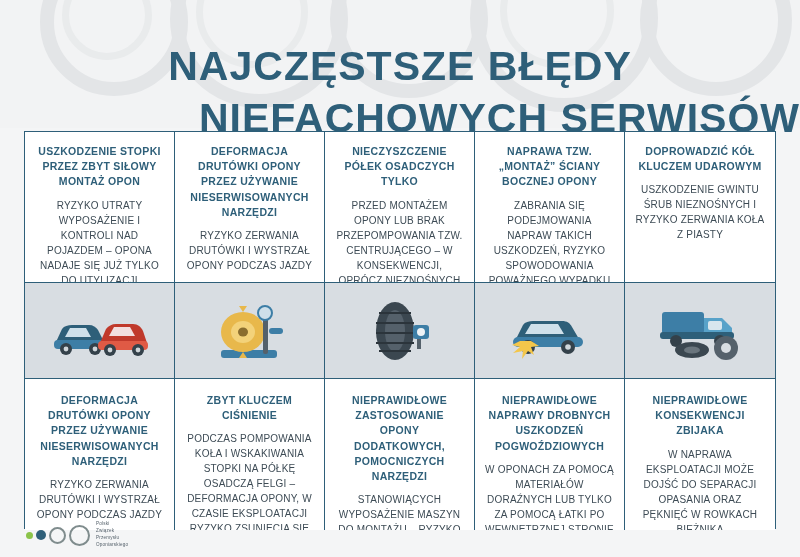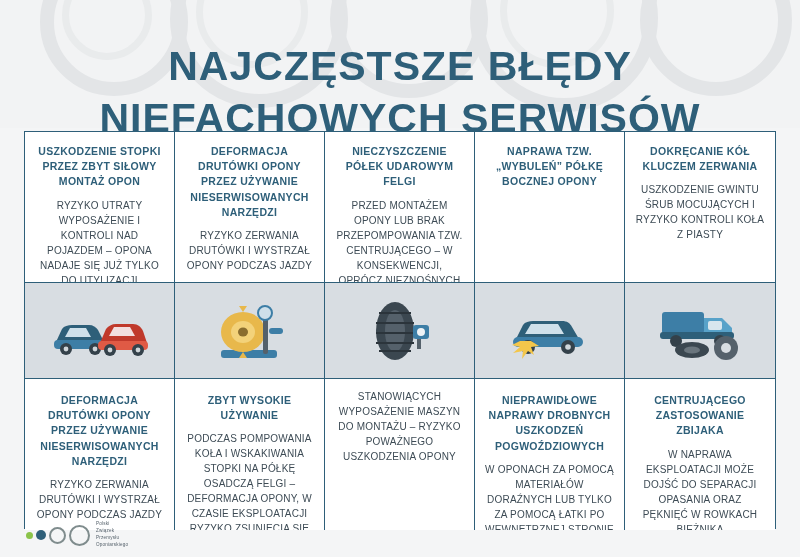--- a/index.html
+++ b/index.html
@@ -44,21 +44,21 @@
     width: 800px;
     text-align: center;
     color: #2e5f79;
     font-size: 41px;
     font-weight: bold;
     letter-spacing: 1px;
     line-height: 1.25;
     z-index: 3;
   }
   .title .l1 { display: block; }
-  .title .l2 { display: block; }
+  .title .l2 { display: block; text-align: right; }
 
   .grid {
     position: absolute;
     left: 24px;
     top: 131px;
     width: 752px;
     height: 398px;
     display: grid;
     grid-template-columns: repeat(5, 1fr);
     grid-template-rows: 151px 96px 151px;
@@ -155,29 +155,30 @@
 
     <div class="cell top">
       <div class="cell-title">USZKODZENIE STOPKI PRZEZ ZBYT SIŁOWY MONTAŻ OPON</div>
       <div class="cell-body">RYZYKO UTRATY WYPOSAŻENIE I KONTROLI NAD POJAZDEM – OPONA NADAJE SIĘ JUŻ TYLKO DO UTYLIZACJI</div>
     </div>
     <div class="cell top">
       <div class="cell-title">DEFORMACJA DRUTÓWKI OPONY PRZEZ UŻYWANIE NIESERWISOWANYCH NARZĘDZI</div>
       <div class="cell-body">RYZYKO ZERWANIA DRUTÓWKI I WYSTRZAŁ OPONY PODCZAS JAZDY</div>
     </div>
     <div class="cell top">
-      <div class="cell-title">NIECZYSZCZENIE PÓŁEK UDAROWYM FELGI</div>
+      <div class="cell-title">NIECZYSZCZENIE PÓŁEK OSADCZYCH TYLKO</div>
       <div class="cell-body">PRZED MONTAŻEM OPONY LUB BRAK PRZEPOMPOWANIA TZW. CENTRUJĄCEGO – W KONSEKWENCJI, OPRÓCZ NIEZNOŚNYCH WIBRACJI KOŁA, MOŻE DOPROWADZIĆ DO ROZERWANIA OPONY</div>
     </div>
     <div class="cell top">
-      <div class="cell-title">NAPRAWA TZW. „WYBULEŃ” PÓŁKĘ BOCZNEJ OPONY</div>
+      <div class="cell-title">NAPRAWA TZW. „MONTAŻ” ŚCIANY BOCZNEJ OPONY</div>
+      <div class="cell-body">ZABRANIA SIĘ PODEJMOWANIA NAPRAW TAKICH USZKODZEŃ, RYZYKO SPOWODOWANIA POWAŻNEGO WYPADKU</div>
     </div>
     <div class="cell top lastcol">
-      <div class="cell-title">DOKRĘCANIE KÓŁ KLUCZEM ZERWANIA</div>
-      <div class="cell-body">USZKODZENIE GWINTU ŚRUB MOCUJĄCYCH I RYZYKO KONTROLI KOŁA Z PIASTY</div>
+      <div class="cell-title">DOPROWADZIĆ KÓŁ KLUCZEM UDAROWYM</div>
+      <div class="cell-body">USZKODZENIE GWINTU ŚRUB NIEZNOŚNYCH I RYZYKO ZERWANIA KOŁA Z PIASTY</div>
     </div>
 
     <div class="cell mid">
       <span>
         <svg width="104" height="58" viewBox="0 0 104 58">
           <path d="M8 40 L14 27 C16 24 20 23 24 23 L41 23 C45 23 48 25 50 28 L56 40 Z" fill="#2e5f79"></path>
           <rect x="6" y="38" width="52" height="9" rx="4" fill="#3d7ea6"></rect>
           <path d="M22 26 L38 26 L43 35 L17 35 Z" fill="#cfe0ea"></path>
           <circle cx="18" cy="47" r="6" fill="#34414a"></circle>
             <circle cx="18" cy="47" r="2.4" fill="#cfd6da"></circle>
@@ -257,32 +258,33 @@
           <circle cx="78" cy="48" r="5" fill="#d8dde2"></circle>
         </svg>
       </span>
     </div>
 
     <div class="cell bottom lastrow">
       <div class="cell-title">DEFORMACJA DRUTÓWKI OPONY PRZEZ UŻYWANIE NIESERWISOWANYCH NARZĘDZI</div>
       <div class="cell-body">RYZYKO ZERWANIA DRUTÓWKI I WYSTRZAŁ OPONY PODCZAS JAZDY</div>
     </div>
     <div class="cell bottom lastrow">
-      <div class="cell-title">ZBYT WYSOKIE UŻYWANIE</div>
+      <div class="cell-title">ZBYT KLUCZEM CIŚNIENIE</div>
       <div class="cell-body">PODCZAS POMPOWANIA KOŁA I WSKAKIWANIA STOPKI NA PÓŁKĘ OSADCZĄ FELGI – DEFORMACJA OPONY, W CZASIE EKSPLOATACJI RYZYKO ZSUNIĘCIA SIĘ STOPKI Z FELGI W CZASIE JAZDY</div>
     </div>
     <div class="cell bottom lastrow">
+      <div class="cell-title">NIEPRAWIDŁOWE ZASTOSOWANIE OPONY DODATKOWYCH, POMOCNICZYCH NARZĘDZI</div>
       <div class="cell-body">STANOWIĄCYCH WYPOSAŻENIE MASZYN DO MONTAŻU – RYZYKO POWAŻNEGO USZKODZENIA OPONY</div>
     </div>
     <div class="cell bottom lastrow">
       <div class="cell-title">NIEPRAWIDŁOWE NAPRAWY DROBNYCH USZKODZEŃ POGWOŹDZIOWYCH</div>
       <div class="cell-body">W OPONACH ZA POMOCĄ MATERIAŁÓW DORAŹNYCH LUB TYLKO ZA POMOCĄ ŁATKI PO WEWNĘTRZNEJ STRONIE OPONY – RYZYKO KOROZJI OPASANIA ORAZ NIEKONTROLOWANEGO UBYTKU CIŚNIENIA</div>
     </div>
     <div class="cell bottom lastrow lastcol">
-      <div class="cell-title">CENTRUJĄCEGO ZASTOSOWANIE ZBIJAKA</div>
+      <div class="cell-title">NIEPRAWIDŁOWE KONSEKWENCJI ZBIJAKA</div>
       <div class="cell-body">W NAPRAWA EKSPLOATACJI MOŻE DOJŚĆ DO SEPARACJI OPASANIA ORAZ PĘKNIĘĆ W ROWKACH BIEŻNIKA</div>
     </div>
 
   </div>
 
   <div class="footer">
     <div class="logo-mark">
       <span class="dot" style="width:7px;height:7px;background:#8bc34a;"></span>
       <span class="dot" style="width:10px;height:10px;background:#2e5f79;"></span>
       <span class="ring" style="width:13px;height:13px;"></span>

